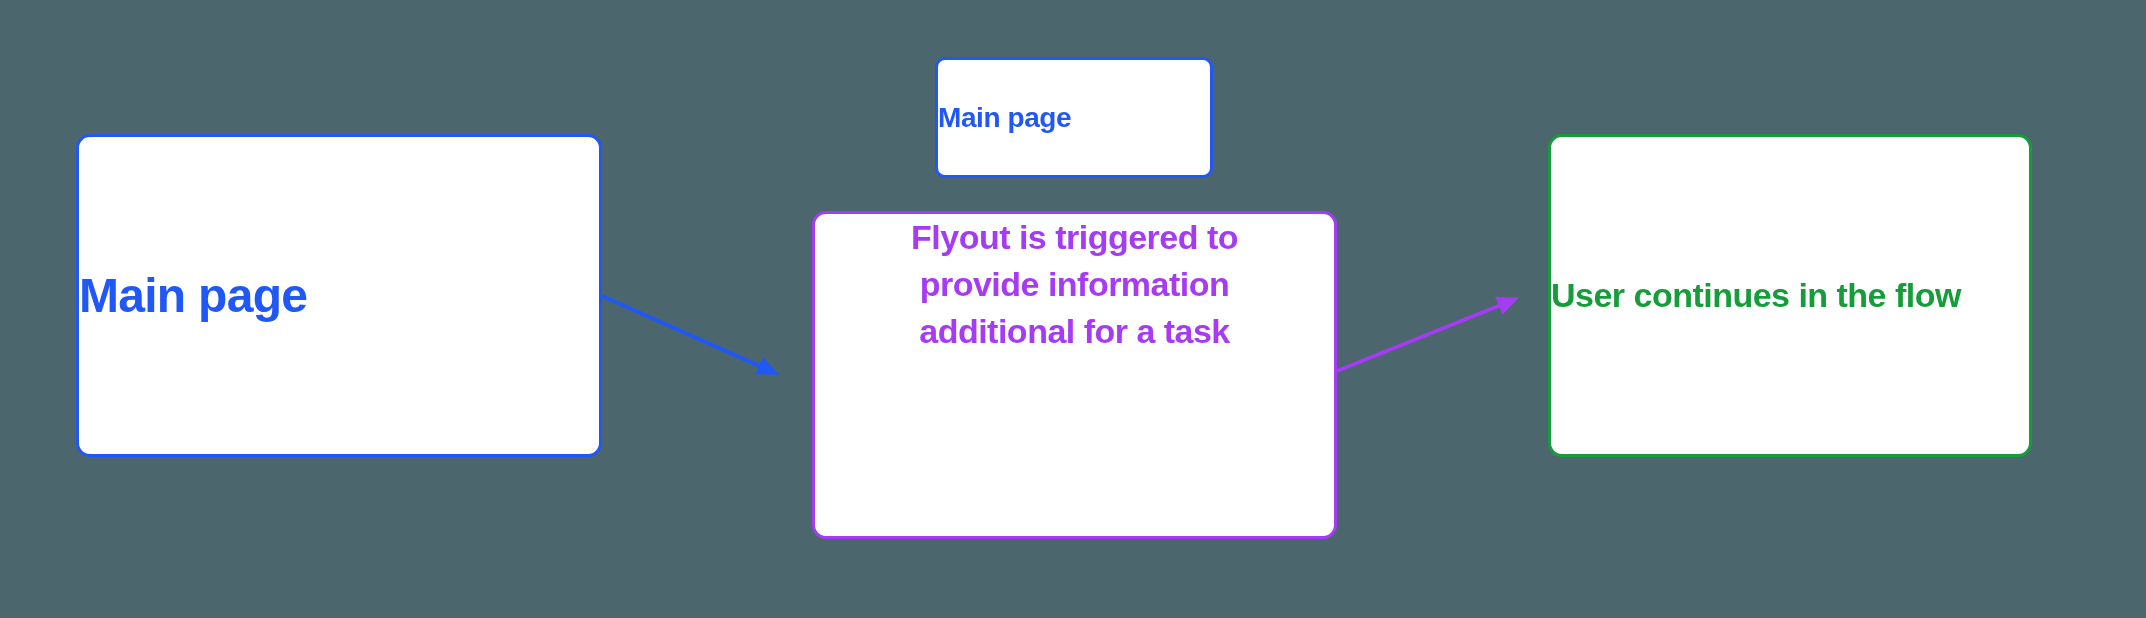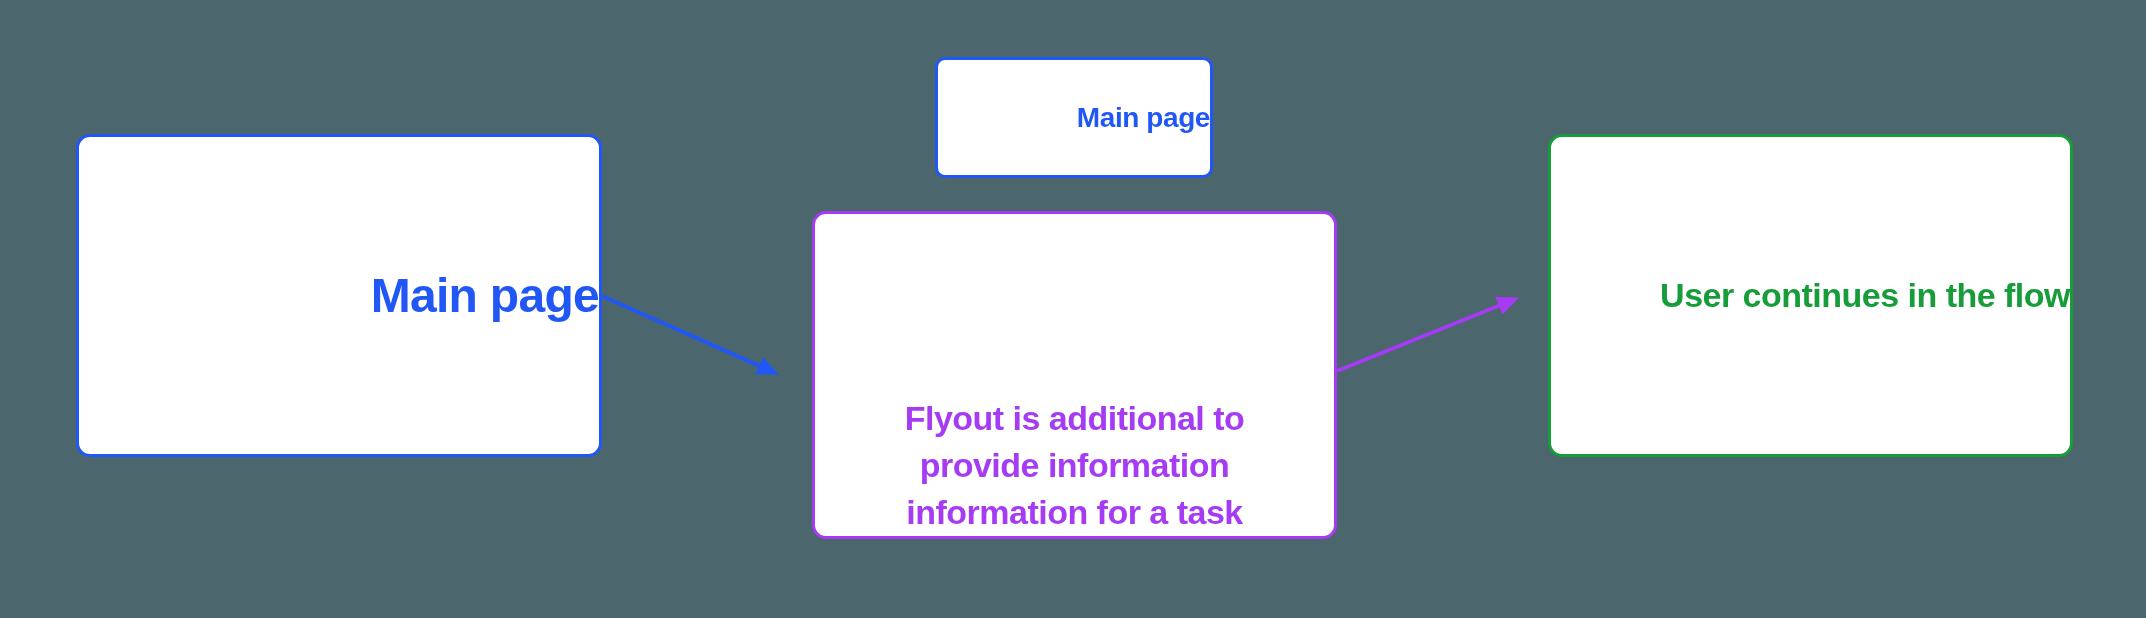--- a/index.html
+++ b/index.html
@@ -24,21 +24,21 @@
   .connectors {
     position: absolute;
     left: 0; top: 0;
     width: 2146px; height: 618px;
   }
   .node {
     position: absolute;
     background: var(--node-fill);
     display: flex;
     align-items: center;
-    justify-content: flex-end;
+    justify-content: flex-start;
     text-align: center;
     font-weight: 700;
     letter-spacing: -0.015em;
   }
   .node-main-page {
     left: 76px; top: 134px;
     width: 526px; height: 323px;
     border: 3px solid var(--blue);
     border-radius: 14px;
     color: var(--blue);
@@ -59,21 +59,21 @@
     border-radius: 14px;
     color: var(--purple);
     font-size: 34px;
     flex-direction: column;
   }
   .node-flyout .flyout-line {
     line-height: 47px;
   }
   .node-continue {
     left: 1548px; top: 134px;
-    width: 525px; height: 323px;
+    width: 484px; height: 323px;
     border: 3px solid var(--green);
     border-radius: 14px;
     color: var(--green);
     font-size: 34px;
     white-space: nowrap;
   }
 </style>
 </head>
 <body>
 
@@ -94,22 +94,22 @@
 
   <div class="node node-main-page">
     <span>Main page</span>
   </div>
 
   <div class="node node-main-page-small">
     <span>Main page</span>
   </div>
 
   <div class="node node-flyout">
-    <div class="flyout-line">Flyout is additional to</div>
+    <div class="flyout-line">Flyout is triggered to</div>
     <div class="flyout-line">provide information</div>
-    <div class="flyout-line">information for a task</div>
+    <div class="flyout-line">additional for a task</div>
   </div>
 
   <div class="node node-continue">
     <span>User continues in the flow</span>
   </div>
 
 </div>
 
 </body></html>

